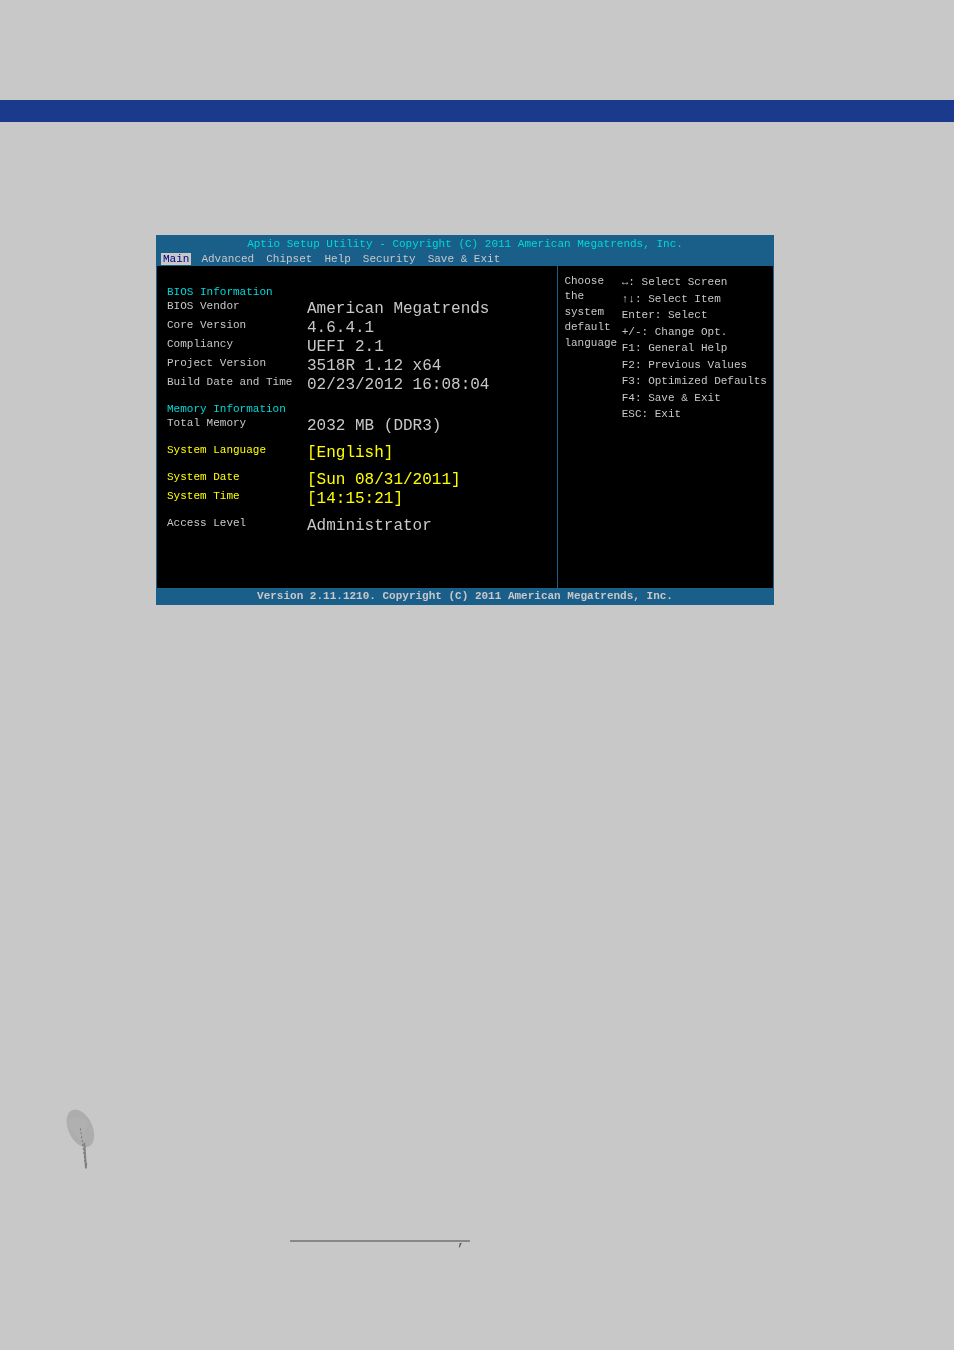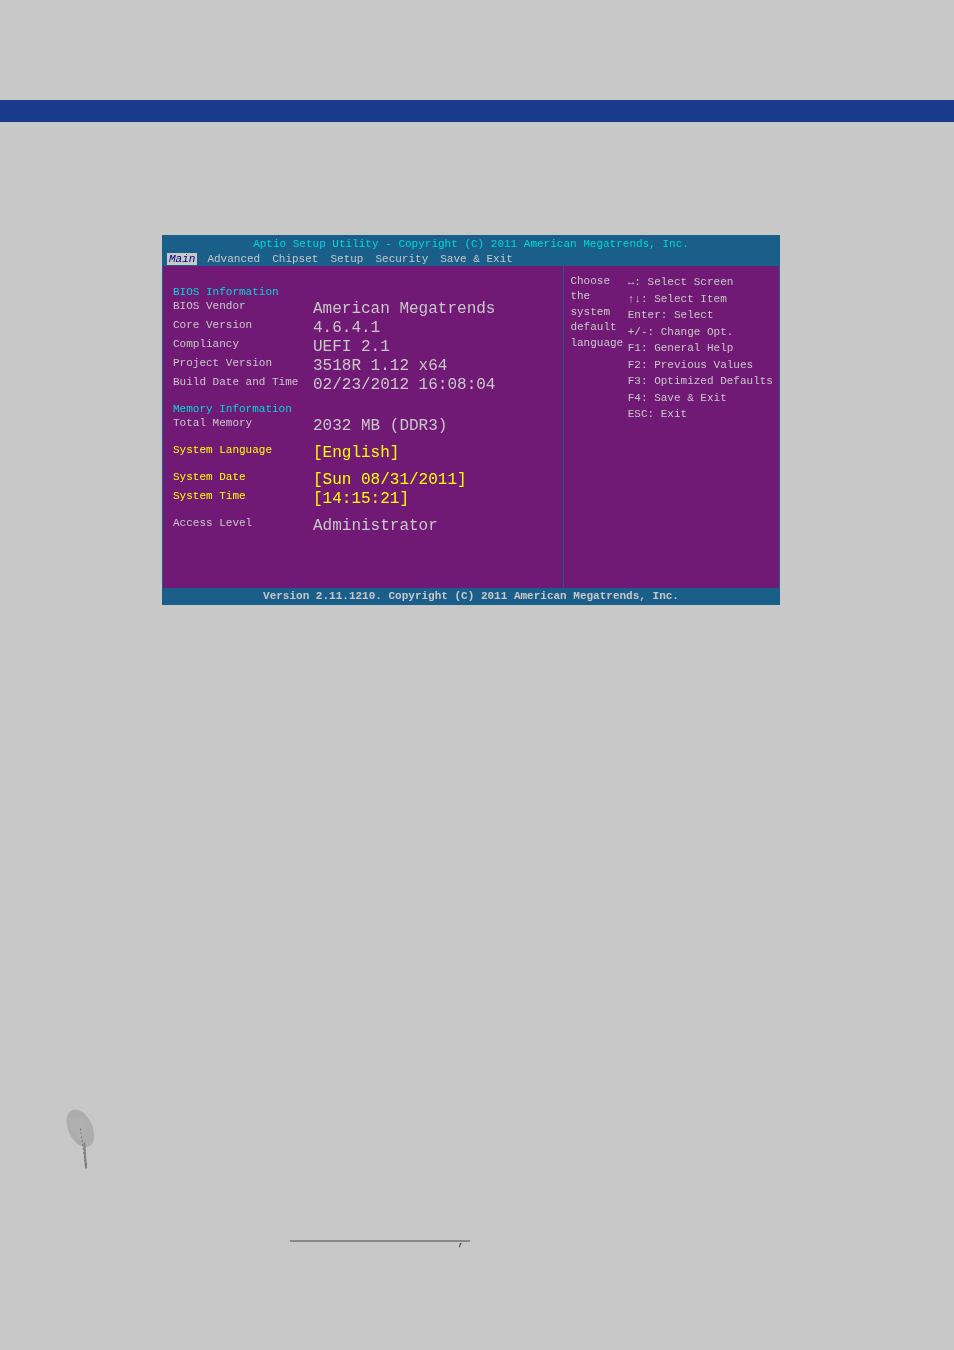--- a/index.html
+++ b/index.html
@@ -27,24 +27,24 @@
       left: 0;
       width: 954px;
       height: 22px;
       background: #1a3a8c;
     }
 
     
     .bios-window {
       position: absolute;
       top: 235px;
-      left: 162px;
+      left: 156px;
       width: 618px;
       height: 370px;
-      background: #701a75;
+      background: #000000;
       border: 1px solid #1a5f8a;
     }
 
     
     .bios-title {
       background: #1a5f8a;
       color: #00d8d8;
       text-align: center;
       padding: 2px 4px;
       font-size: 11px;
@@ -61,21 +61,20 @@
     .bios-menubar .menu-item {
       color: #c8c8c8;
       font-size: 11px;
       cursor: pointer;
       padding: 0 2px;
     }
 
     .bios-menubar .menu-item.active {
       background: #c8c8c8;
       color: #000080;
-      font-style: italic;
     }
 
     
     .bios-content {
       display: flex;
       height: calc(100% - 36px);
     }
 
     
     .bios-left {
@@ -201,21 +200,21 @@
   <div class="top-bar"></div>
 
   <div class="bios-window">
 
     <div class="bios-title">Aptio Setup Utility - Copyright (C) 2011 American Megatrends, Inc.</div>
 
     <div class="bios-menubar">
       <span class="menu-item active">Main</span>
       <span class="menu-item">Advanced</span>
       <span class="menu-item">Chipset</span>
-      <span class="menu-item">Setup</span>
+      <span class="menu-item">Help</span>
       <span class="menu-item">Security</span>
       <span class="menu-item">Save &amp; Exit</span>
     </div>
 
     <div class="bios-content">
 
       <div class="bios-left">
 
         <div class="bios-section-title">BIOS Information</div>
         <div class="bios-row">

